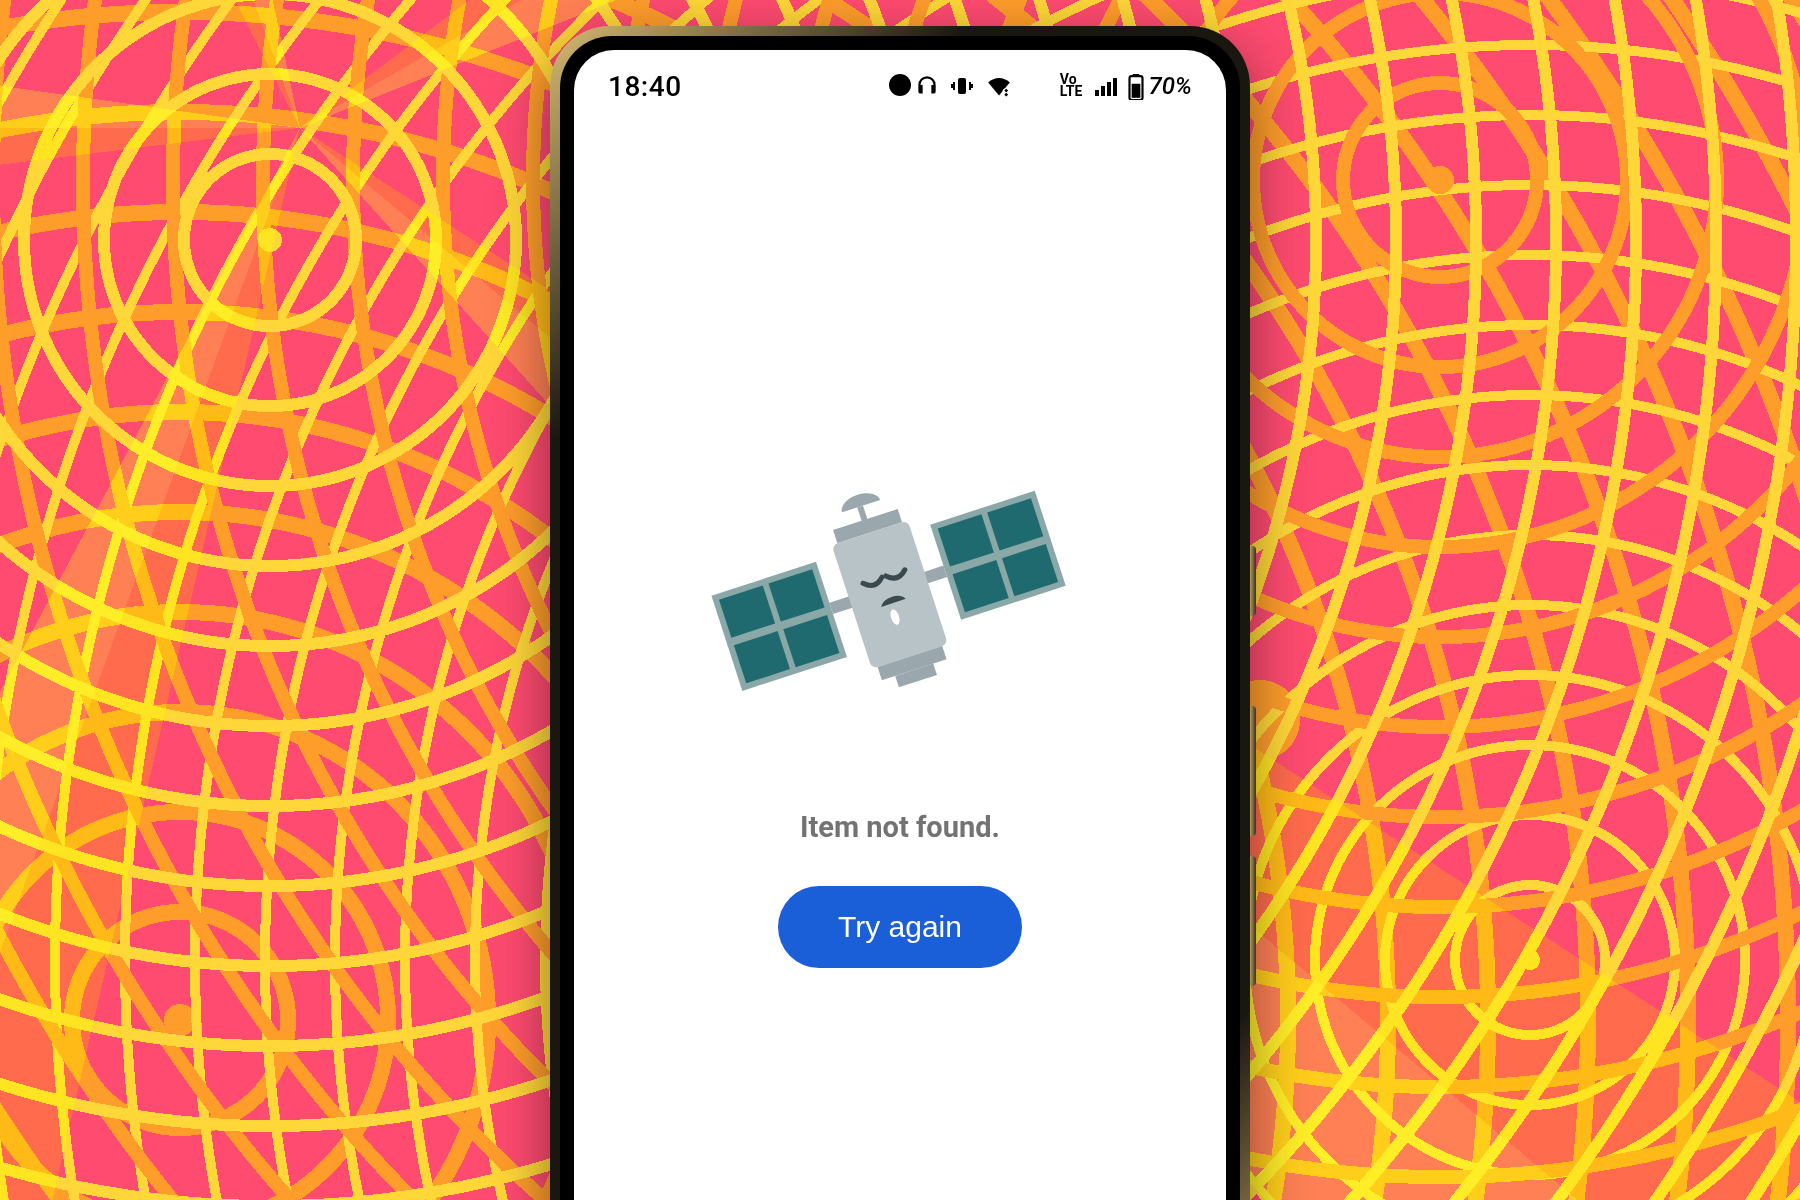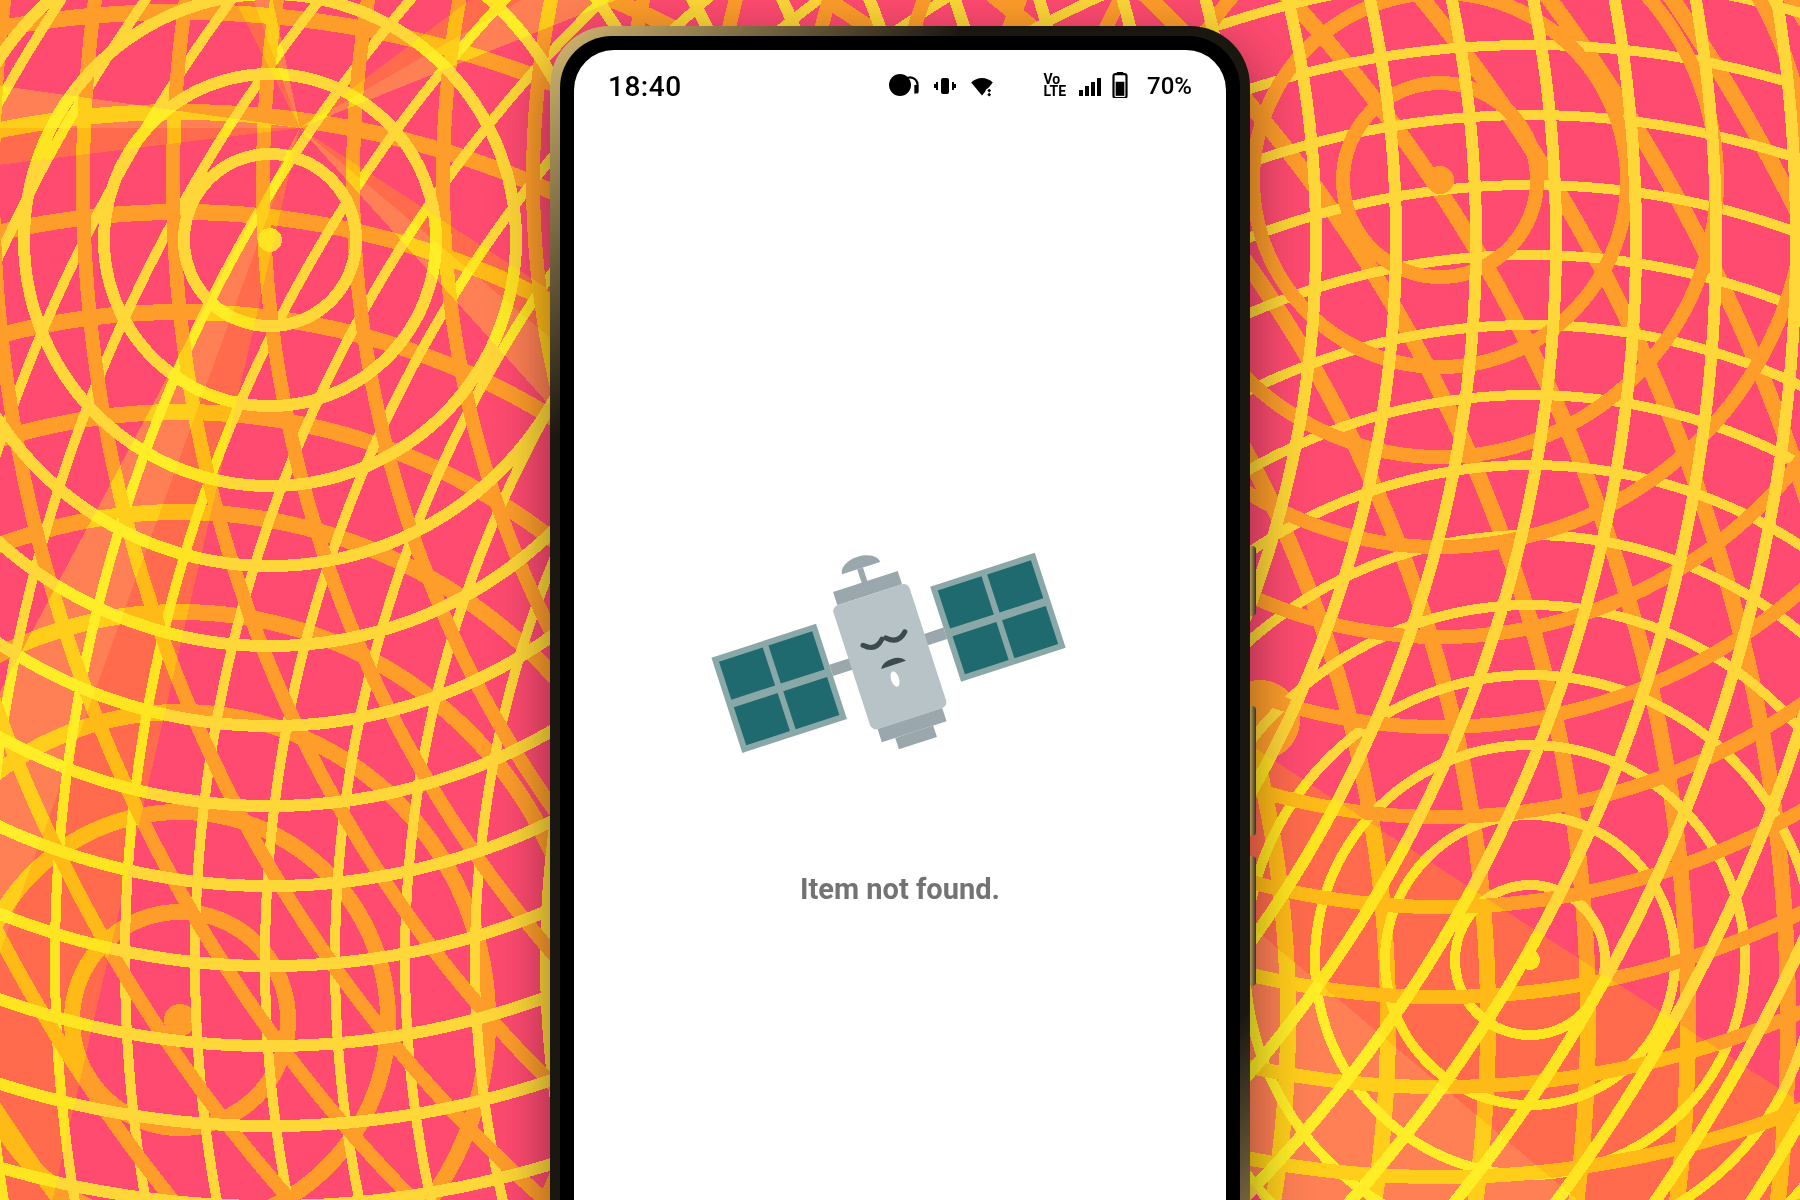--- a/index.html
+++ b/index.html
@@ -49,21 +49,21 @@
   .side-btn.b3{top:830px;height:130px;}
   
   .statusbar{
     position:absolute;top:0;left:0;right:0;height:72px;display:flex;align-items:center;
     padding:10px 34px;box-sizing:border-box;justify-content:space-between;font-weight:500;color:#000;
   }
   .statusbar .time{font-size:28px;letter-spacing:.5px;}
   .status-icons{display:flex;align-items:center;gap:10px;}
   .ico{display:inline-flex;align-items:center;justify-content:center;}
   .volte{font-size:14px;font-weight:700;line-height:.85;}
-  .batt-wrap{display:flex;align-items:flex-start;gap:19px;}
+  .batt-wrap{display:flex;align-items:flex-end;gap:4px;font-style:italic;}
   .batt-pct{font-size:24px;}
   
   .content{
     position:absolute;top:0;bottom:0;left:0;right:0;display:flex;flex-direction:column;
     align-items:center;justify-content:center;gap:42px;
   }
   .sat-illus{transform:rotate(-18deg) translateY(-40px);}
   .error-msg{font-size:29px;color:#737373;font-weight:bold;}
   .try-btn{
     background:#1a5fd8;color:#fff;border:none;border-radius:999px;
@@ -156,18 +156,19 @@
             <rect x="176" y="56" width="6" height="16" fill="#9aa8ad"></rect>
             <path d="M160 56 a 20 12 0 0 1 40 0 z" fill="#9aa8ad"></path>
 
             <path d="M158 130 q10 10 20 0" stroke="#3b4a4f" stroke-width="5" fill="none" stroke-linecap="round"></path>
             <path d="M182 130 q10 10 20 0" stroke="#3b4a4f" stroke-width="5" fill="none" stroke-linecap="round"></path>
             <path d="M168 158 a 14 10 0 0 1 26 0 z" fill="#3b4a4f"></path>
             <ellipse cx="178" cy="172" rx="4" ry="8" fill="#fff"></ellipse>
           </svg>
         </div>
         <div class="error-msg">Item not found.</div>
+        <button class="try-btn">Try again</button>
 
       </div>
 
     </div>
   </div>
 </div>
 
 </body></html>

